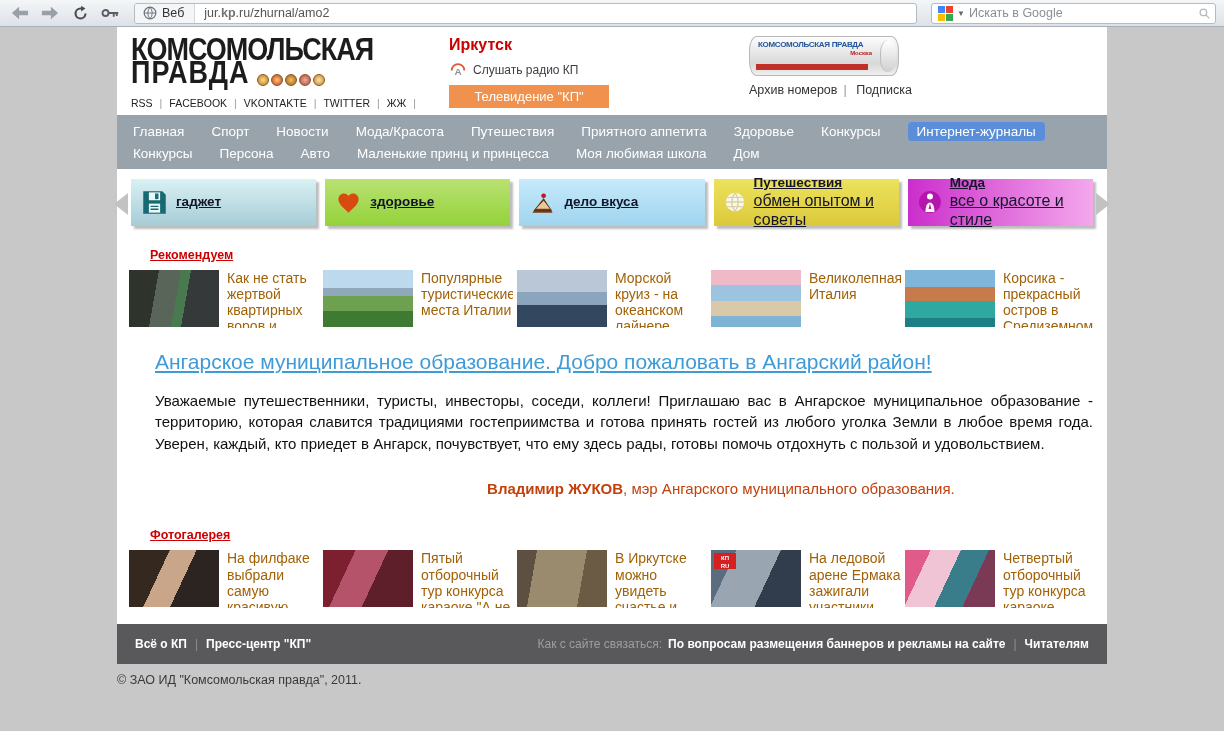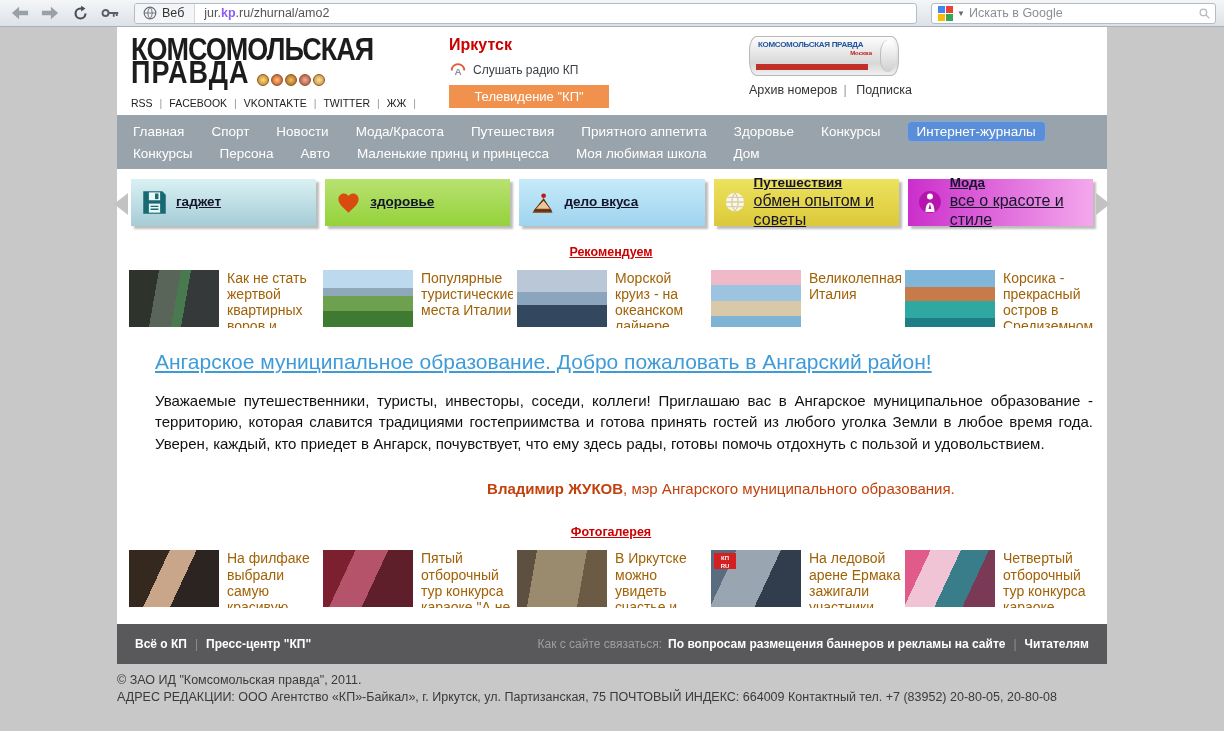--- a/index.html
+++ b/index.html
@@ -8,21 +8,21 @@
 
   
   .browser { height:27px; background:linear-gradient(#f4f6f8,#dde2e8);
     border-bottom:1px solid #a8b0ba; display:flex; align-items:center; padding:0 8px; gap:6px; }
   .bbtn { width:24px; height:20px; display:flex; align-items:center; justify-content:center; cursor:pointer; }
   .addressbar { flex:1; height:21px; background:#fff; border:1px solid #b4bcc6; border-radius:3px;
     display:flex; align-items:center; overflow:hidden; margin-left:6px; }
   .engine-chip { display:flex; align-items:center; gap:5px; padding:0 10px 0 8px; height:100%;
     background:#f3f5f7; border-right:1px solid #d4d8dd; font-size:12.5px; color:#333; }
   .urltext { padding-left:9px; font-size:12.5px; color:#555; }
-  .urltext b { color:#8b5cf6; }
+  .urltext b { color:#737373; }
   .searchbox { width:285px; height:21px; background:#fff; border:1px solid #b4bcc6; border-radius:3px;
     display:flex; align-items:center; margin-left:8px; padding:0 4px; }
   .gicon { display:inline-grid; grid-template-columns:7px 7px; grid-template-rows:7px 7px; gap:1px; margin:0 2px; }
   .gicon i { display:block; }
   .gcaret { font-size:8px; color:#667; margin:0 4px 0 2px; }
   .searchinput { border:0; outline:0; flex:1; font-size:12.5px; color:#444;
     font-family:"Liberation Sans",sans-serif; background:transparent; }
   .searchinput::placeholder { color:#8a8f96; }
 
   
@@ -77,21 +77,21 @@
   .c4 { background:linear-gradient(#ece25e,#dcc93a); }
   .c5 { background:linear-gradient(90deg,#cb2ecb,#f4a8ec); }
   .card .ttl { font-size:13.5px; font-weight:bold; color:#14142a; text-decoration:underline; line-height:1.15; }
   .card .sub { font-size:16px; color:#14142a; text-decoration:underline; line-height:1.2; }
   .arrowL, .arrowR { position:absolute; top:14px; width:0; height:0; border-top:11px solid transparent;
     border-bottom:11px solid transparent; cursor:pointer; }
   .arrowL { left:-9px; border-right:14px solid #c2c2c2; }
   .arrowR { right:-9px; border-left:14px solid #c2c2c2; }
 
   
-  .secbar { display:flex; align-items:center; height:17px; margin:12px 0 0 0;flex-direction:column; }
+  .secbar { display:flex; align-items:flex-end; height:17px; margin:12px 0 0 0; }
   .secbar .sq { width:13px; margin-left:12px; }
   .sq-orange { background:linear-gradient(#ffb64f,#f57f00); }
   .sq-blue { background:linear-gradient(#2f7de0,#7fd0ff); }
   .secbar .chip { background:#fff; display:flex; align-items:center; padding:0 10px 0 8px; }
   .secbar .chip a { color:#cc0000; font-weight:bold; font-size:12.5px; text-decoration:underline; cursor:pointer; }
   .secbar .fillbar { flex:1; }
   .fill-orange { background:linear-gradient(#ffc400,#ff9c00); }
   .fill-blue { background:linear-gradient(#cdecfe,#5fb6f0); }
 
   
@@ -409,15 +409,14 @@
       <span class="contact">Как с сайте связаться:</span>
       <a>По вопросам размещения баннеров и рекламы на сайте</a>
       <span class="sep">|</span>
       <a>Читателям</a>
     </div>
   </div>
 </div>
 
 <div class="copy">
   <div>© ЗАО ИД "Комсомольская правда", 2011.</div>
-  <div>АДРЕС РЕДАКЦИИ: ООО Агентство «КП»-Байкал», г. Иркутск, ул. Партизанская, 75 ПОЧТОВЫЙ ИНДЕКС: 664009 Контактный тел. +7 (83952) 20-80-05, 20-80-08</div>
 
 </div>
 
 </body></html>

